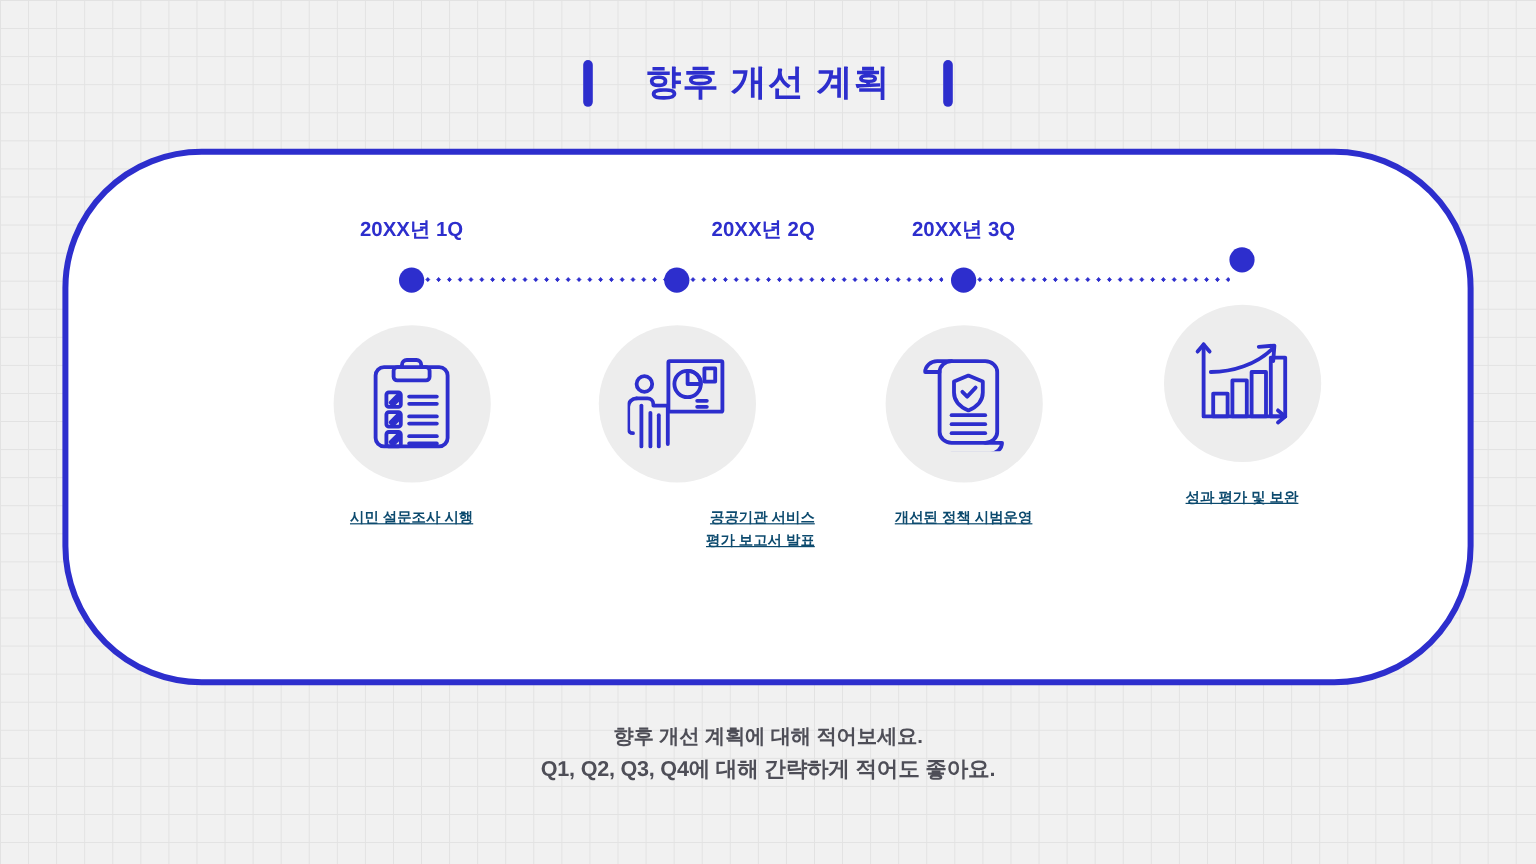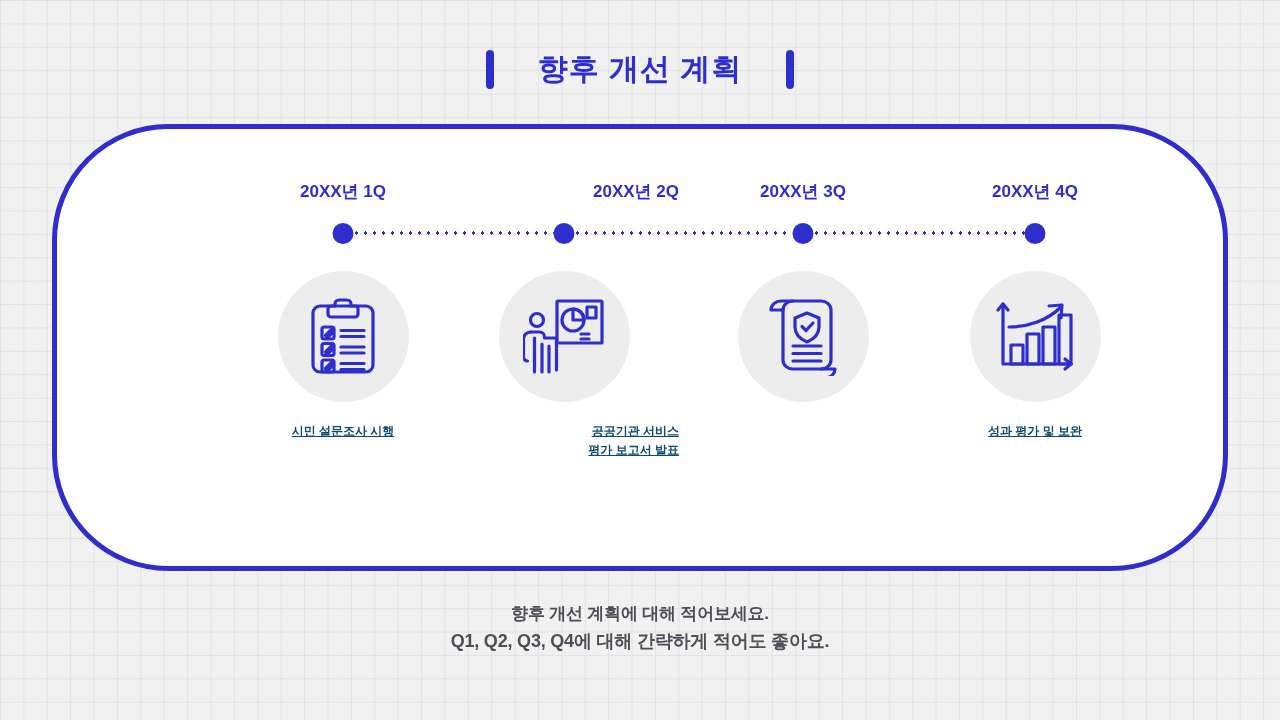--- a/index.html
+++ b/index.html
@@ -238,24 +238,24 @@
             <path d="M16 12 H4 a10 9 0 0 1 10-9 h12"></path>
             <path d="M54 71 h14 a10 9 0 0 1-10 9 H26"></path>
             <path d="M40 15 l12 5 v9 c0 7-5 12-12 15 -7-3-12-8-12-15 v-9 z"></path>
             <path d="M35 28.5 l4 4 7-7.5"></path>
             <path d="M26 48 h28"></path>
             <path d="M26 55.5 h28"></path>
             <path d="M26 63 h28"></path>
           </svg>
         </span>
       </div>
+      <div class="caption">개선된 정책 시범운영</div>
     </div>
 
     <div class="col col-4">
-      <div class="q-label">20XX년 4Q</div>
       <div class="dot-wrap">
 
         <span class="dot"></span>
       </div>
       <div class="icon-circle">
         <span>
           <svg width="80" height="72" viewBox="0 0 80 72" fill="none" stroke="#2d2ecd" stroke-width="3.2" stroke-linecap="round" stroke-linejoin="round">
             <path d="M8 3 V63 H76"></path>
             <path d="M3 9 L8 3 13 9"></path>
             <path d="M70 58 L76 63 70 68"></path>

